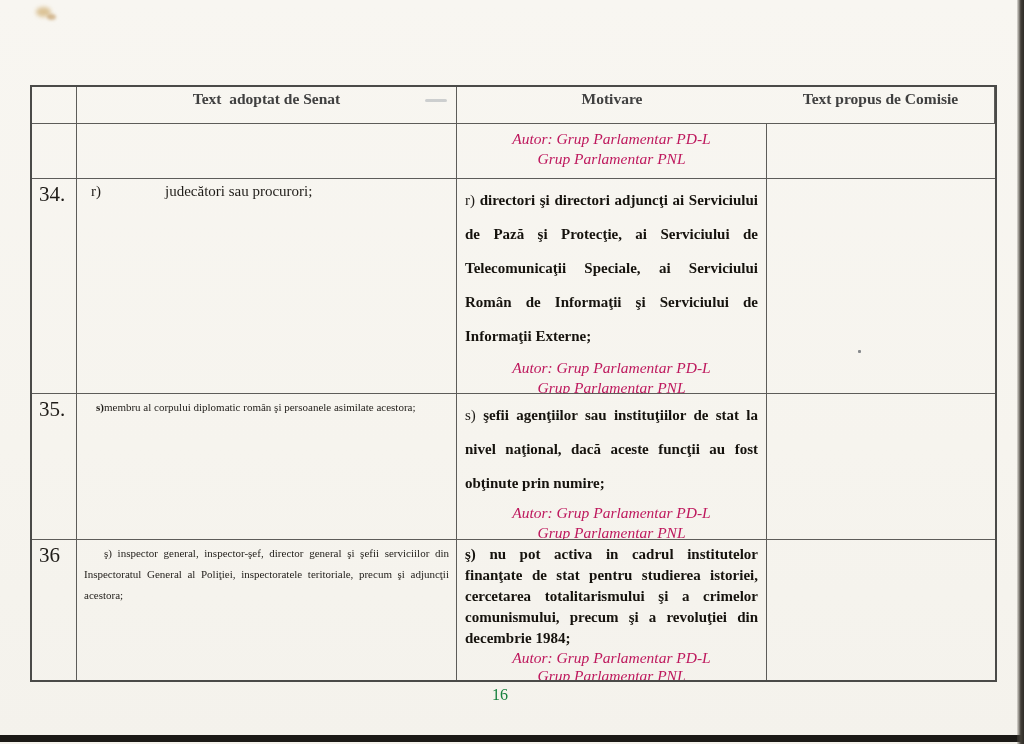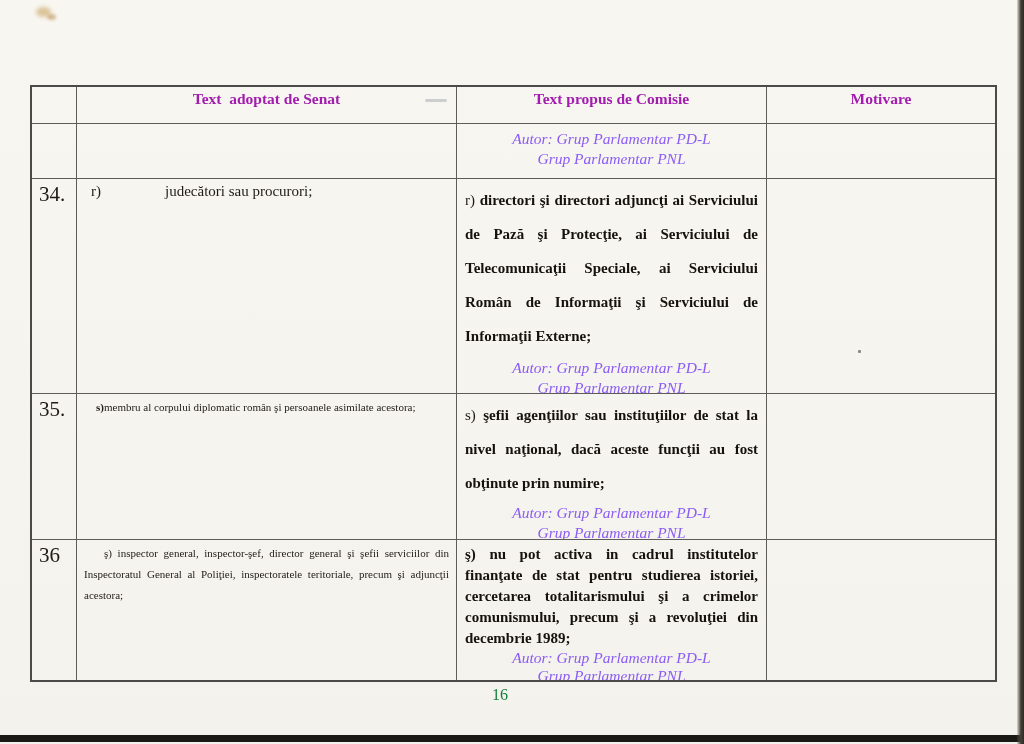--- a/index.html
+++ b/index.html
@@ -25,21 +25,21 @@
     display:grid;
     grid-template-columns:45px 380px 310px 228px;
     grid-template-rows:37px 55px 215px 146px 140px;
     border:2px solid #4a4a48;
     background:transparent;
   }
   .cell{border-right:1.4px solid #5d5c59;border-bottom:1.4px solid #5d5c59;overflow:hidden;box-sizing:border-box;}
   .cell.lastcol{border-right:none;}
   .cell.lastrow{border-bottom:none;}
 
-  .hcell{font-weight:bold;text-align:center;font-size:15.5px;line-height:17px;padding-top:3px;white-space:pre-wrap;color:#a21caf;}
+  .hcell{font-weight:bold;text-align:center;font-size:15.5px;line-height:17px;padding-top:3px;white-space:pre-wrap;color:#404040;}
   .nrhead{font-size:15px;}
 
   .numcell{font-size:21px;padding:3px 0 0 7px;}
   .numcell.bold{font-weight:normal;}
 
   .senat-p{font-size:11px;line-height:21px;text-align:justify;margin:0;padding:3px 7px 0 7px;}
   .indent12{text-indent:12px;}
   .indent20{text-indent:20px;}
   .b{font-weight:bold;}
 
@@ -47,21 +47,21 @@
   .r34senat .marker{margin-left:14px;}
   .r34senat .txt{margin-left:64px;}
 
   .comisie{padding:4px 8px 16px 8px;}
   .com-p{font-size:15px;text-align:justify;margin:0;color:#15120d;}
   .com-p .cm{font-weight:normal;color:#1f1c18;}
   .com-p .ct{font-weight:bold;}
   .lh-wide{line-height:34px;}
   .lh-norm{line-height:21px;}
 
-  .autor{font-style:italic;text-align:center;font-size:15.5px;line-height:19.5px;color:#8b5cf6;}
+  .autor{font-style:italic;text-align:center;font-size:15.5px;line-height:19.5px;color:#be185d;}
   .mt14{margin-top:5px;}
   .mt4{margin-top:3px;}
   .carry-autor{padding-top:5px;}
 
   .pagenum{position:absolute;left:0;top:686px;width:1000px;text-align:center;font-size:16px;color:#15803d;}
 </style>
 </head>
 <body>
 
 <div class="sheet">
@@ -71,22 +71,22 @@
   <div class="hdr-dash"></div>
   <div class="speck"></div>
 
   <div class="tbl">
 
     <div class="cell hcell nrhead">
       
       
     </div>
     <div class="cell hcell">Text  adoptat de Senat</div>
+    <div class="cell hcell lastcol">Motivare</div>
     <div class="cell hcell">Text propus de Comisie</div>
-    <div class="cell hcell lastcol">Motivare</div>
 
     <div class="cell"></div>
     <div class="cell"></div>
     <div class="cell carry-autor">
       <div class="autor">Autor: Grup Parlamentar PD-L</div>
       <div class="autor">Grup Parlamentar PNL</div>
     </div>
     <div class="cell lastcol"></div>
 
     <div class="cell numcell">34.</div>
@@ -111,21 +111,21 @@
       <div class="autor mt4">Autor: Grup Parlamentar PD-L</div>
       <div class="autor">Grup Parlamentar PNL</div>
     </div>
     <div class="cell lastcol"></div>
 
     <div class="cell numcell lastrow">36</div>
     <div class="cell lastrow">
       <p class="senat-p indent20"><span>ş)</span><span> inspector general, inspector-şef, director general şi şefii serviciilor din Inspectoratul General al Poliţiei, inspectoratele teritoriale, precum şi adjuncţii acestora;</span></p>
     </div>
     <div class="cell comisie lastrow">
-      <p class="com-p lh-norm"><span class="cm"></span><span class="ct">ş) nu pot activa in cadrul institutelor finanţate de stat pentru studierea istoriei, cercetarea totalitarismului şi a crimelor comunismului, precum şi a revoluţiei din decembrie 1989;</span></p>
+      <p class="com-p lh-norm"><span class="cm"></span><span class="ct">ş) nu pot activa in cadrul institutelor finanţate de stat pentru studierea istoriei, cercetarea totalitarismului şi a crimelor comunismului, precum şi a revoluţiei din decembrie 1984;</span></p>
       <div class="autor" style="line-height:18px;">Autor: Grup Parlamentar PD-L</div>
       <div class="autor" style="line-height:18px;">Grup Parlamentar PNL</div>
     </div>
     <div class="cell lastcol lastrow"></div>
 
   </div>
 
   <div class="pagenum">16</div>
 
   <div class="edge-bottom"></div>

